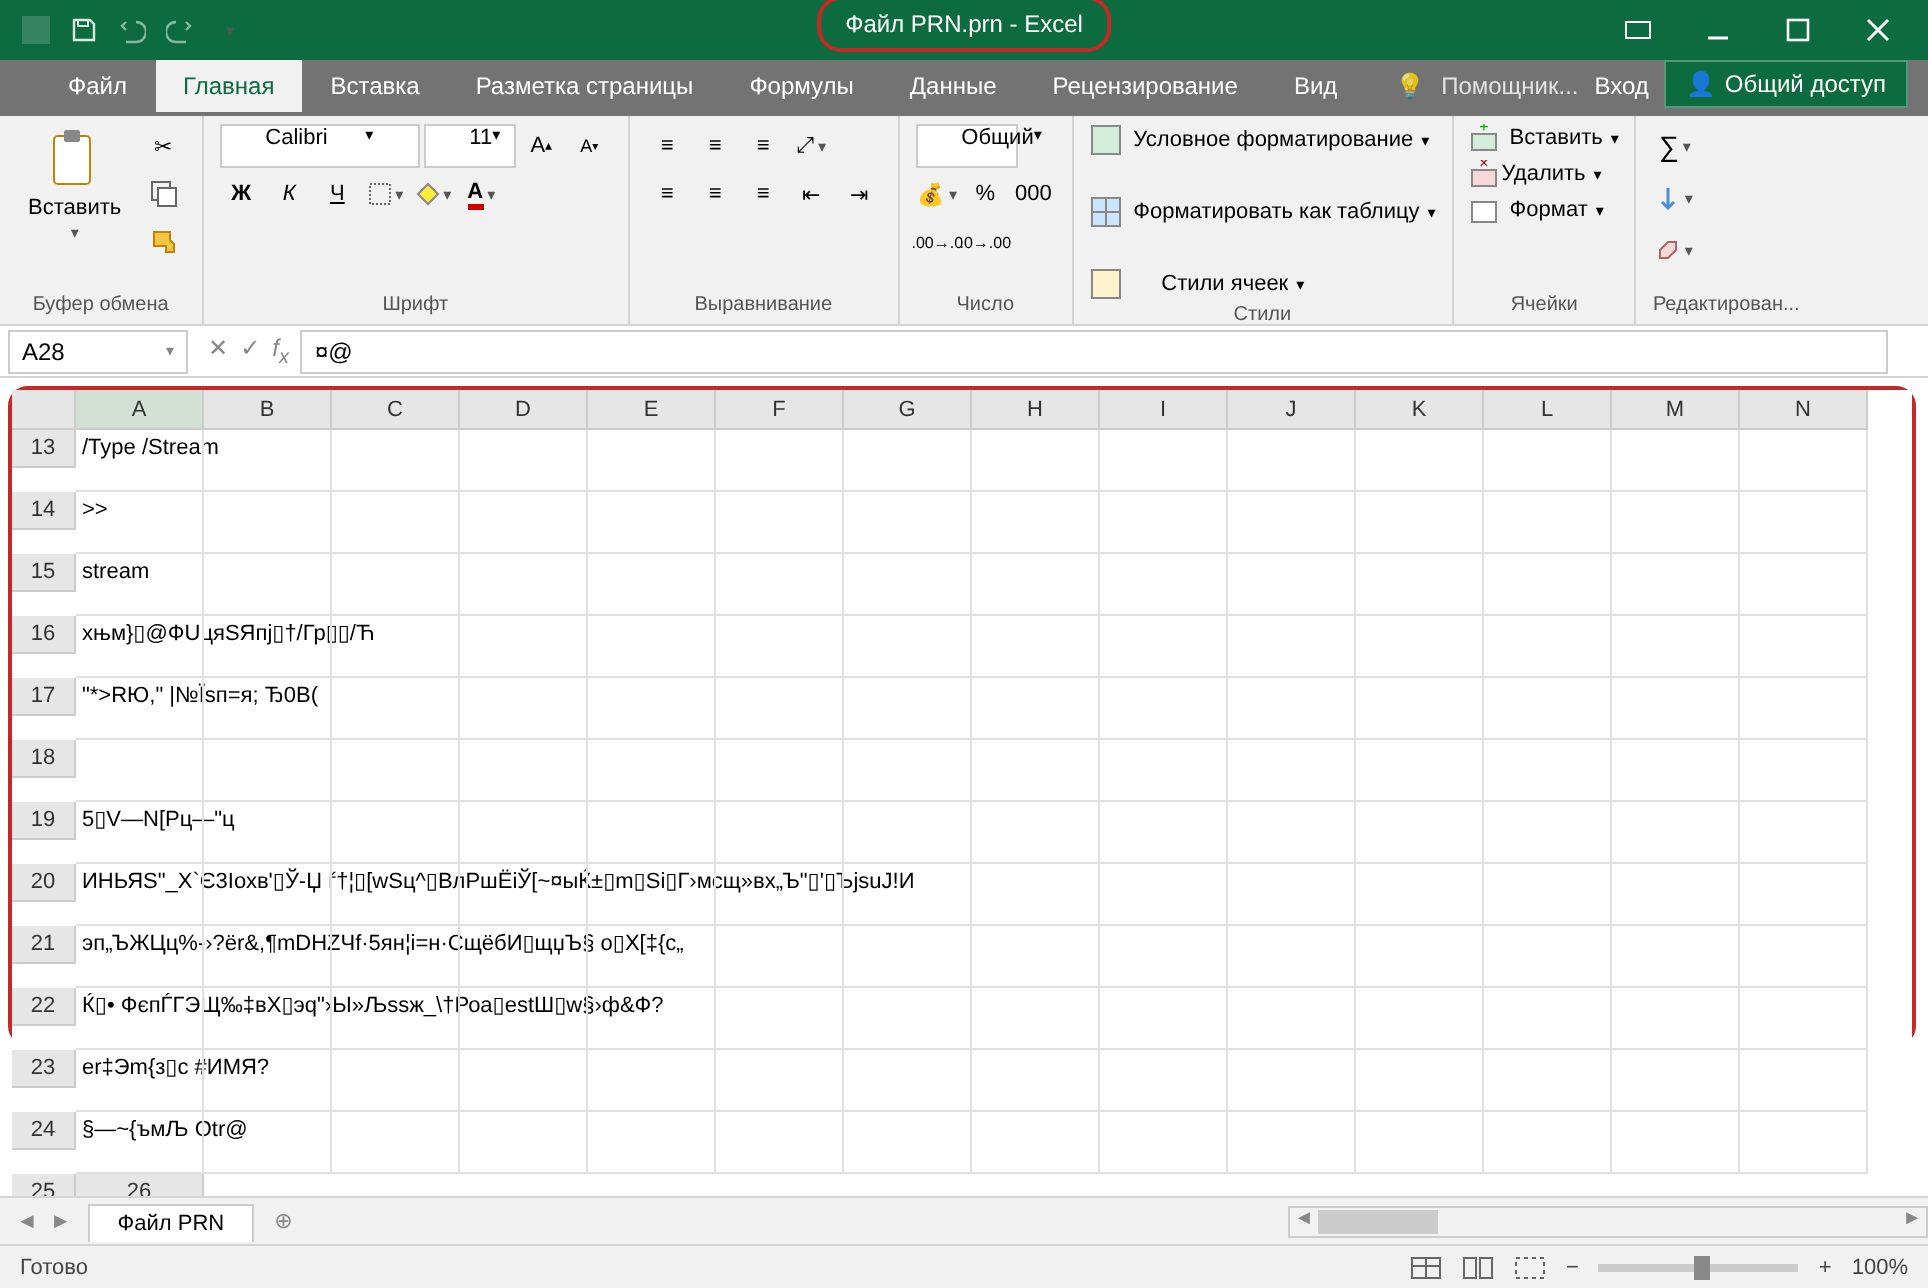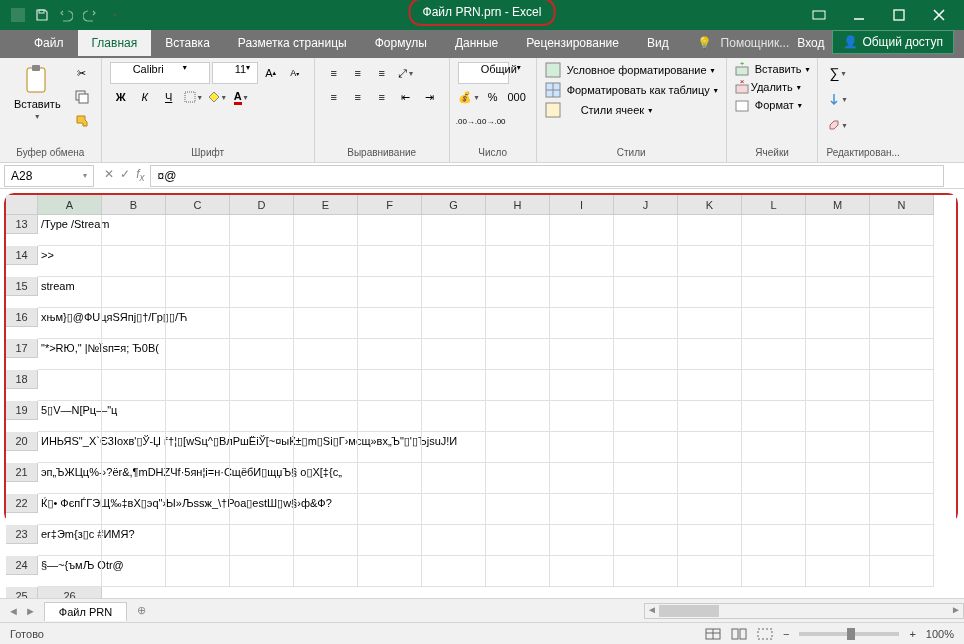--- a/index.html
+++ b/index.html
@@ -234,21 +234,21 @@
       </div>
       <div class="ribbon-row">
         <span class="btn-small" style="font-size:8px">.00→.0</span>
         <span class="btn-small" style="font-size:8px">.0→.00</span>
       </div>
     </div>
     <div class="rgroup-label">Число</div>
   </div>
 
   <div class="rgroup">
-    <div class="rgroup-body ribbon-col" style="gap:4px">
+    <div class="rgroup-body ribbon-col" style="gap:20px">
       <div class="ribbon-row">
           <svg width="16" height="16">
             <rect x="1" y="1" width="14" height="14" fill="#d4edda" stroke="#888"></rect>
           </svg>
           <span style="margin-left:4px">Условное форматирование</span>
           <span style="font-size:8px;margin-left:2px">▾</span>
         </div>
       <div class="ribbon-row">
           <svg width="16" height="16">
             <rect x="1" y="1" width="14" height="14" fill="#cce5ff" stroke="#888"></rect>

